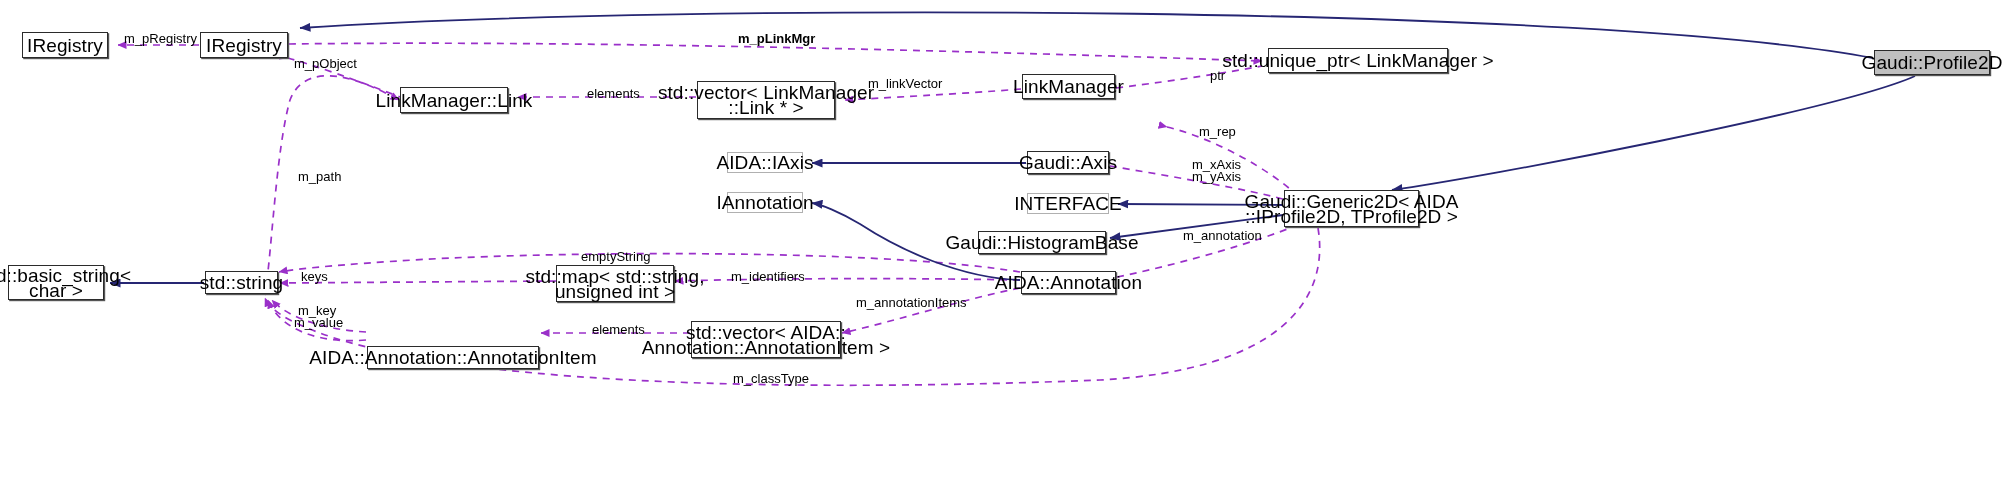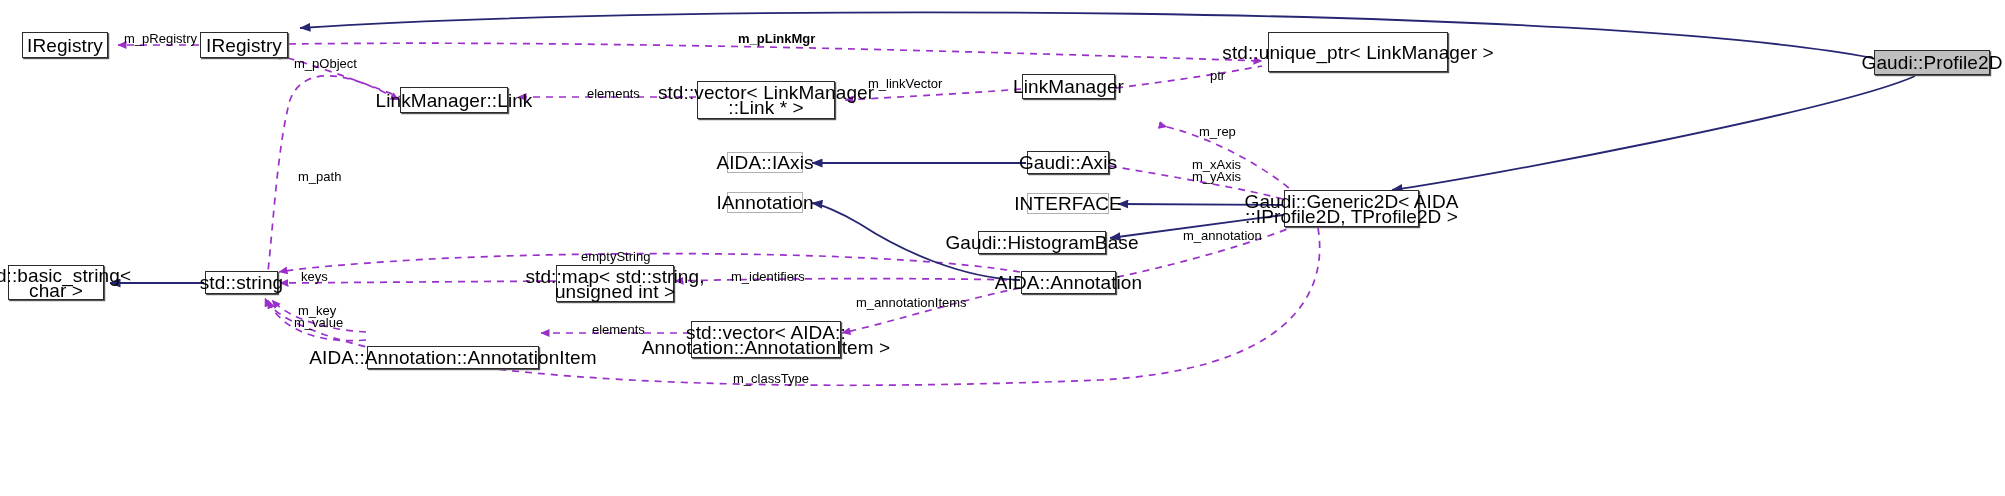--- a/index.html
+++ b/index.html
@@ -69,21 +69,21 @@
       <path d="M204,283 L110,283" marker-end="url(#iarrow)"></path>
     </g>
   </svg>
 
   <div class="node dark" style="left:22px;top:32px;width:86px;height:26px;">IRegistry</div>
   <div class="node dark" style="left:200px;top:32px;width:88px;height:26px;">IRegistry</div>
   <div class="node dark" style="left:400px;top:87px;width:108px;height:26px;">LinkManager::Link</div>
   <div class="node dark" style="left:697px;top:81px;width:138px;height:38px;">std::vector&lt; LinkManager
 ::Link * &gt;</div>
   <div class="node dark" style="left:1022px;top:74px;width:93px;height:25px;">LinkManager</div>
-  <div class="node dark" style="left:1268px;top:32px;width:180px;height:40px;">std::unique_ptr&lt; LinkManager &gt;</div>
+  <div class="node dark" style="left:1268px;top:48px;width:180px;height:25px;">std::unique_ptr&lt; LinkManager &gt;</div>
   <div class="node focus" style="left:1874px;top:50px;width:116px;height:25px;">Gaudi::Profile2D</div>
   <div class="node light" style="left:727px;top:152px;width:76px;height:21px;">AIDA::IAxis</div>
   <div class="node dark" style="left:1027px;top:151px;width:82px;height:23px;">Gaudi::Axis</div>
   <div class="node light" style="left:727px;top:192px;width:76px;height:21px;">IAnnotation</div>
   <div class="node light" style="left:1027px;top:193px;width:82px;height:21px;">INTERFACE</div>
   <div class="node dark" style="left:1284px;top:190px;width:135px;height:37px;">Gaudi::Generic2D&lt; AIDA
 ::IProfile2D, TProfile2D &gt;</div>
   <div class="node dark" style="left:978px;top:231px;width:128px;height:23px;">Gaudi::HistogramBase</div>
   <div class="node dark" style="left:8px;top:265px;width:96px;height:35px;">std::basic_string&lt;
 char &gt;</div>

